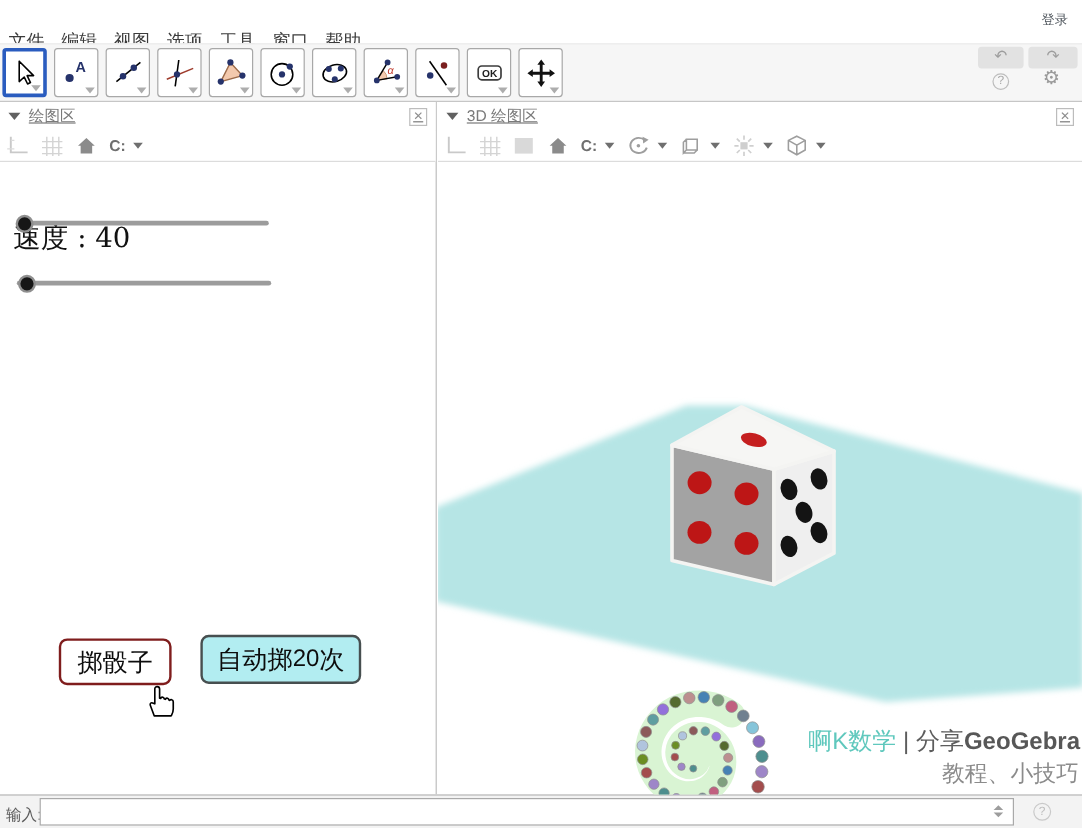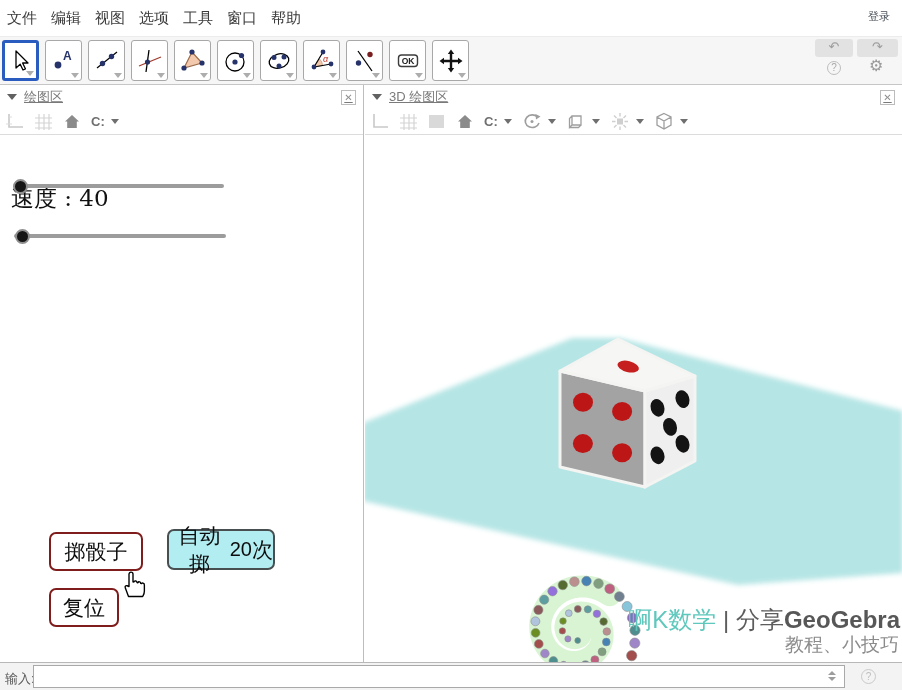--- a/index.html
+++ b/index.html
@@ -2,21 +2,21 @@
 <html><head>
 <meta charset="utf-8">
 <style>
   * { margin:0; padding:0; box-sizing:border-box; }
   html,body { width:902px; height:690px; overflow:hidden; background:#fff;
     font-family:"Liberation Sans", sans-serif; }
 
   
   .menubar { position:absolute; left:0; top:0; width:902px; height:36px; background:#fff; }
   .menu-items { display:flex; gap:8px; padding:9px 0 0 4px; }
-  .menu-item { font-size:15px; color:#3b3b3b; padding:0 3px; cursor:default; }
+  .menu-item { font-size:15px; color:#3b3b3b; padding:0 3px; cursor:default;margin-top:16px; }
   .login { position:absolute; right:12px; top:9px; font-size:11px; color:#4a5158; }
 
   
   .toolbar { position:absolute; left:0; top:36px; width:902px; height:49px;
     background:#f6f6f6; border-top:1px solid #ececec; border-bottom:1px solid #c6c6c6; }
   .toolrow { display:flex; gap:6px; padding:3px 0 0 2px; }
   .tool { width:37px; height:41px; background:#fff; border:1px solid #a8a8a8;
     border-radius:3px; position:relative; display:flex; align-items:center; justify-content:center; }
   .tool.selected { border:3px solid #2a5cbf; }
   .tool .dd { position:absolute; right:2px; bottom:2px; width:0; height:0;
@@ -52,21 +52,21 @@
     background:#9c9c9c; border-radius:2px; }
   .slider-handle { position:absolute; width:15px; height:15px; border-radius:50%;
     background:#161616; border:2px solid #8f8f8f; }
   .gbtn { position:absolute; background:#fff; border:2px solid #7f1d1d; border-radius:7px;
     font-family:"DejaVu Serif", serif; font-size:21px; color:#0c0c0c;
     display:flex; align-items:center; justify-content:center; }
   .gbtn .num { font-family:Liberation Sans, sans-serif; font-size:20px; }
 
   
   .canvas3d { position:absolute; left:0; top:0; width:537px; height:577px; z-index:1; }
-  .wm-line1 { position:absolute; right:2px; top:519px; z-index:2; font-size:24px; color:#5d5d5d; white-space:nowrap; }
+  .wm-line1 { position:absolute; right:2px; top:519px; z-index:2; font-size:20px; color:#5d5d5d; white-space:nowrap; }
   .wm-line1 .brand { color:#5fc8bd; }
   .wm-line1 .gg { font-weight:bold; color:#575757; }
   .wm-line2 { position:absolute; right:3px; top:547px; z-index:2; font-size:19px; color:#8b8b8b;font-family:Liberation Mono, monospace; }
 
   
   .inputbar { position:absolute; left:0; top:662px; width:902px; height:28px;
     background:#f3f3f3; border-top:1px solid #b8b8b8; }
   .input-label { position:absolute; left:5px; top:7px; font-size:13px; color:#5a5a5a; }
   .input-field { position:absolute; left:33px; top:2px; width:812px; height:23px;
     background:#fff; border:1px solid #a9a9a9; padding:0 20px 0 5px; font-size:13px; }
@@ -221,27 +221,24 @@
   <div class="slider-label" style="top:58px;">速度 : 40</div>
   <div class="slider-track" style="top:99px;"></div>
   <div class="slider-handle" style="left:13px; top:94px;"></div>
 
   <div class="slider-track" style="top:149px; width:212px;"></div>
   <div class="slider-handle" style="left:15px; top:144px;"></div>
 
   <button class="gbtn" style="left:49px; top:447px; width:94px; height:39px;">
     <span>掷骰子</span>
   </button>
-  <button class="gbtn" style="left:167px; top:444px; width:108px; height:41px; background:#b2edf1; border-color:#474f50;">
+  <button class="gbtn" style="left:167px; top:444px; width:134px; height:41px; background:#b2edf1; border-color:#474f50;">
     <span>自动掷</span>
       <span class="num">20</span>
       <span>次</span>
-  </button>
-  <button class="gbtn" style="left:49px; top:503px; width:70px; height:39px;">
-    <span>复位</span>
   </button>
 
   <svg class="cursor-hand" width="28" height="30" viewBox="0 0 22 24">
     <path d="M8.2 22 L5.6 15 C5.2 13.9 6.1 13 7.1 13.4 L8.6 14 L8.6 4.2 C8.6 3.2 9.3 2.5 10.2 2.5 C11.1 2.5 11.8 3.2 11.8 4.2 L11.8 10.3 L12.5 10.4 C12.7 9.8 13.3 9.4 14 9.6 C14.6 9.8 14.9 10.2 15 10.8 L15.7 11 C15.9 10.4 16.5 10.1 17.1 10.3 C17.7 10.5 18 10.9 18 11.5 L18.6 11.7 C18.9 11.3 19.4 11.1 19.9 11.3 C20.6 11.5 20.9 12 20.9 12.7 L20.9 17.5 C20.9 19 20.5 20.3 19.8 21.5 L19.5 22 Z" fill="#fff" stroke="#000" stroke-width="1.1" stroke-linejoin="round"></path>
   </svg>
 </div>
 
 <div class="panel panel-right">
   <svg class="canvas3d" viewBox="0 0 537 577">
     <defs>

